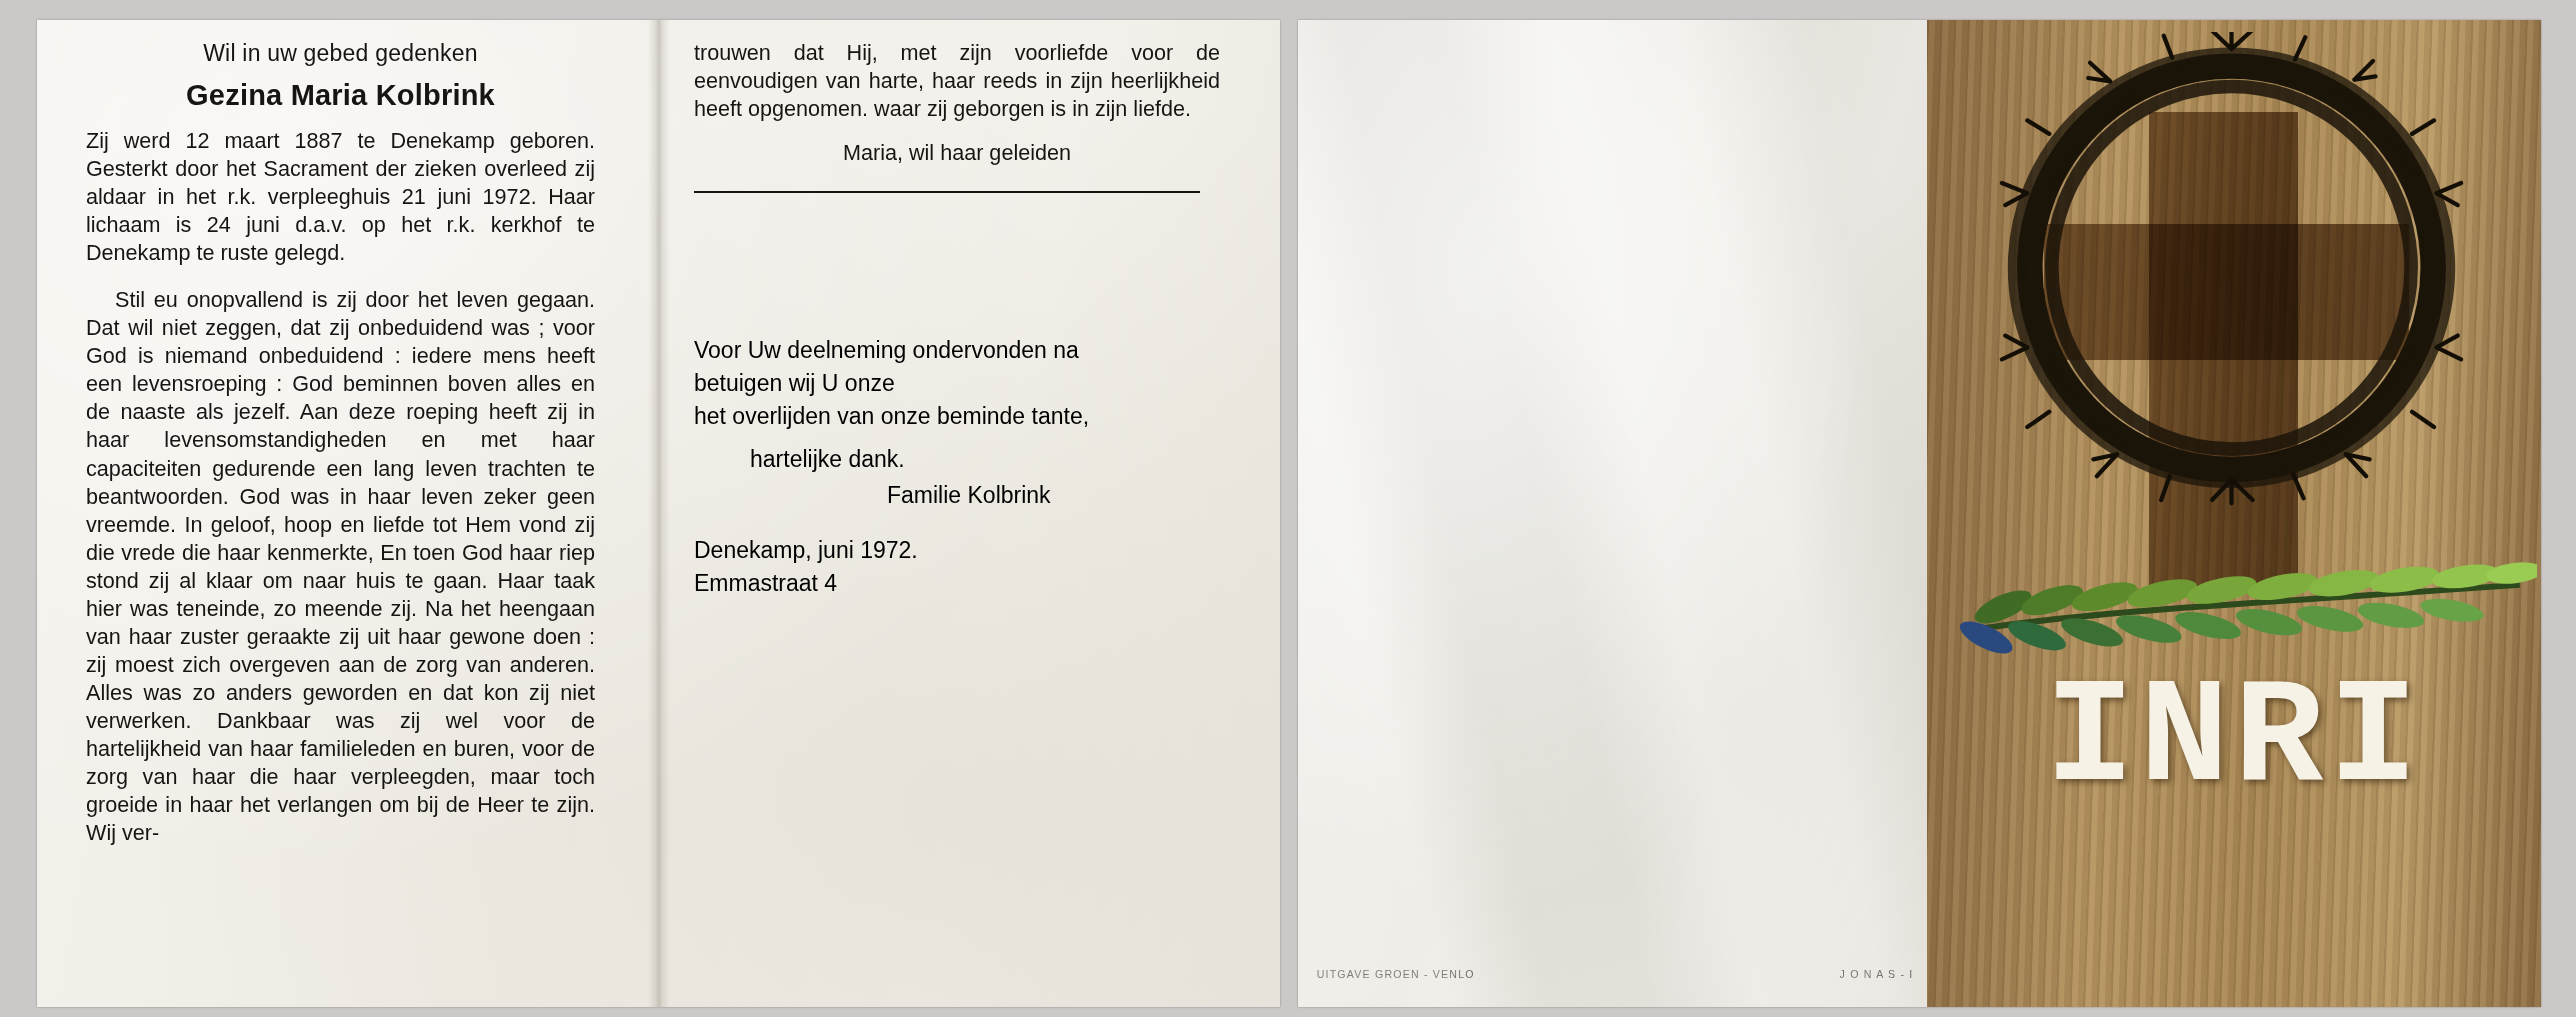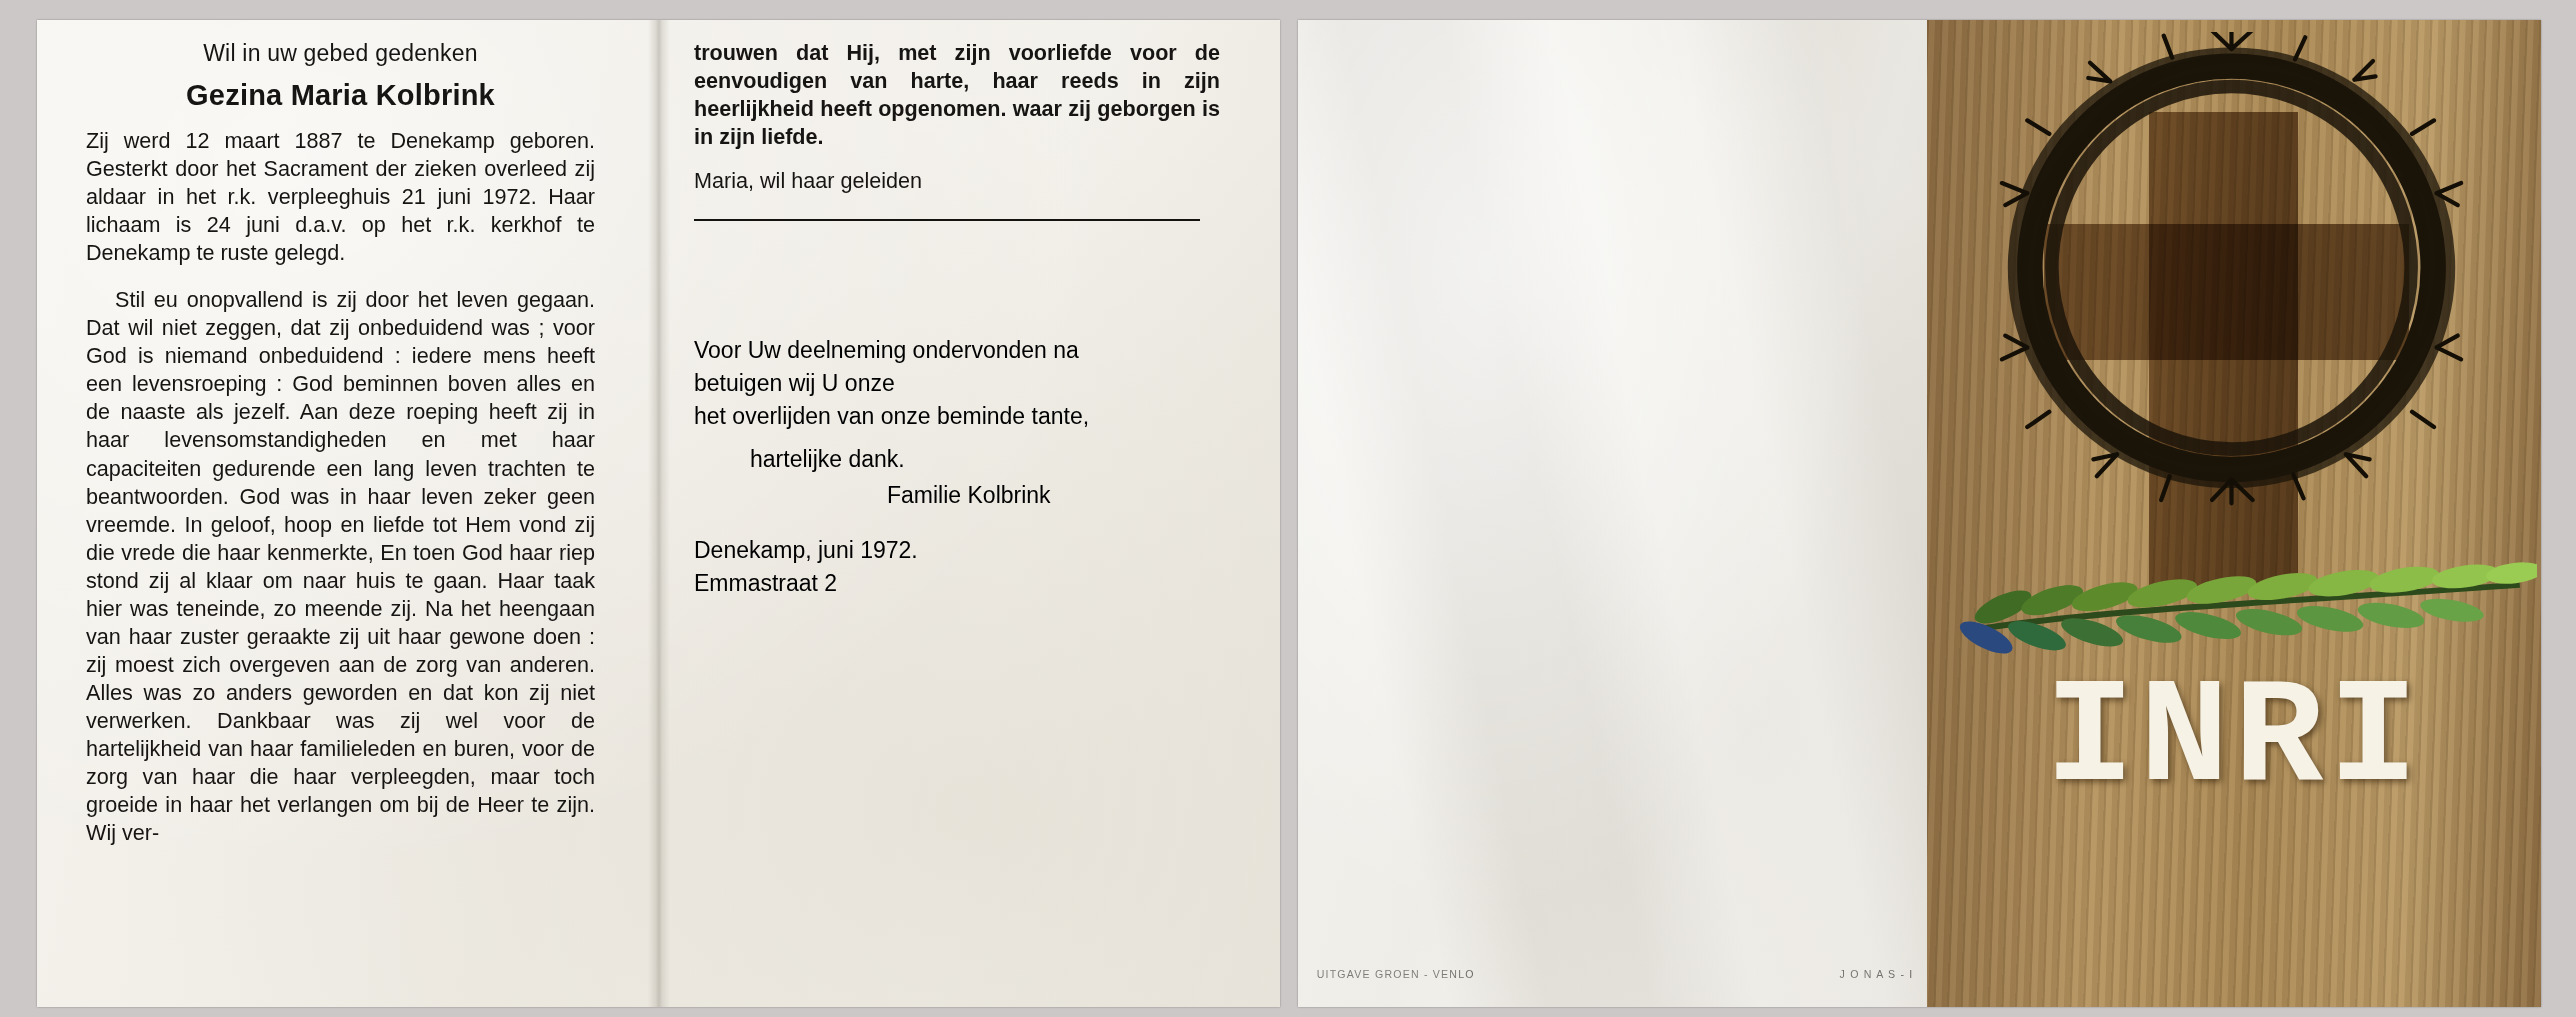--- a/index.html
+++ b/index.html
@@ -103,24 +103,23 @@
   .r-col {
     left: 24px;
     top: 18.7px;
     width: 526px;
     font-size: 21.6px;
     line-height: 1.30;
   }
   .r-para {
     margin: 0 0 15.3px 0;
     text-align: justify;
-    font-weight: bold;
   }
   .r-center {
-    text-align: left;
+    text-align: center;
     margin: 0 0 5.1px 0;
   }
   .rule {
     margin: 24px 0 0 0;
     border: 0;
     border-top: 2.5px solid #15130f;
     width: 506px;
   }
   .thanks {
     position: absolute;
@@ -270,21 +269,21 @@
         <hr class="rule">
       </div>
 
       <div class="thanks">
         <p class="line">Voor Uw deelneming ondervonden na</p>
         <p class="line">betuigen wij U onze</p>
         <p class="line">het overlijden van onze beminde tante,</p>
         <p class="line ind1">hartelijke dank.</p>
         <p class="line sign">Familie Kolbrink</p>
         <p class="line addr">Denekamp, juni 1972.</p>
-        <p class="line">Emmastraat 2</p>
+        <p class="line">Emmastraat 4</p>
       </div>
     </div>
   </div>
 
   <div class="card-right">
 
     <div class="back-panel">
       <div class="imprint">
         <span>UITGAVE GROEN - VENLO</span>
         <span>J O N A S - I</span>

